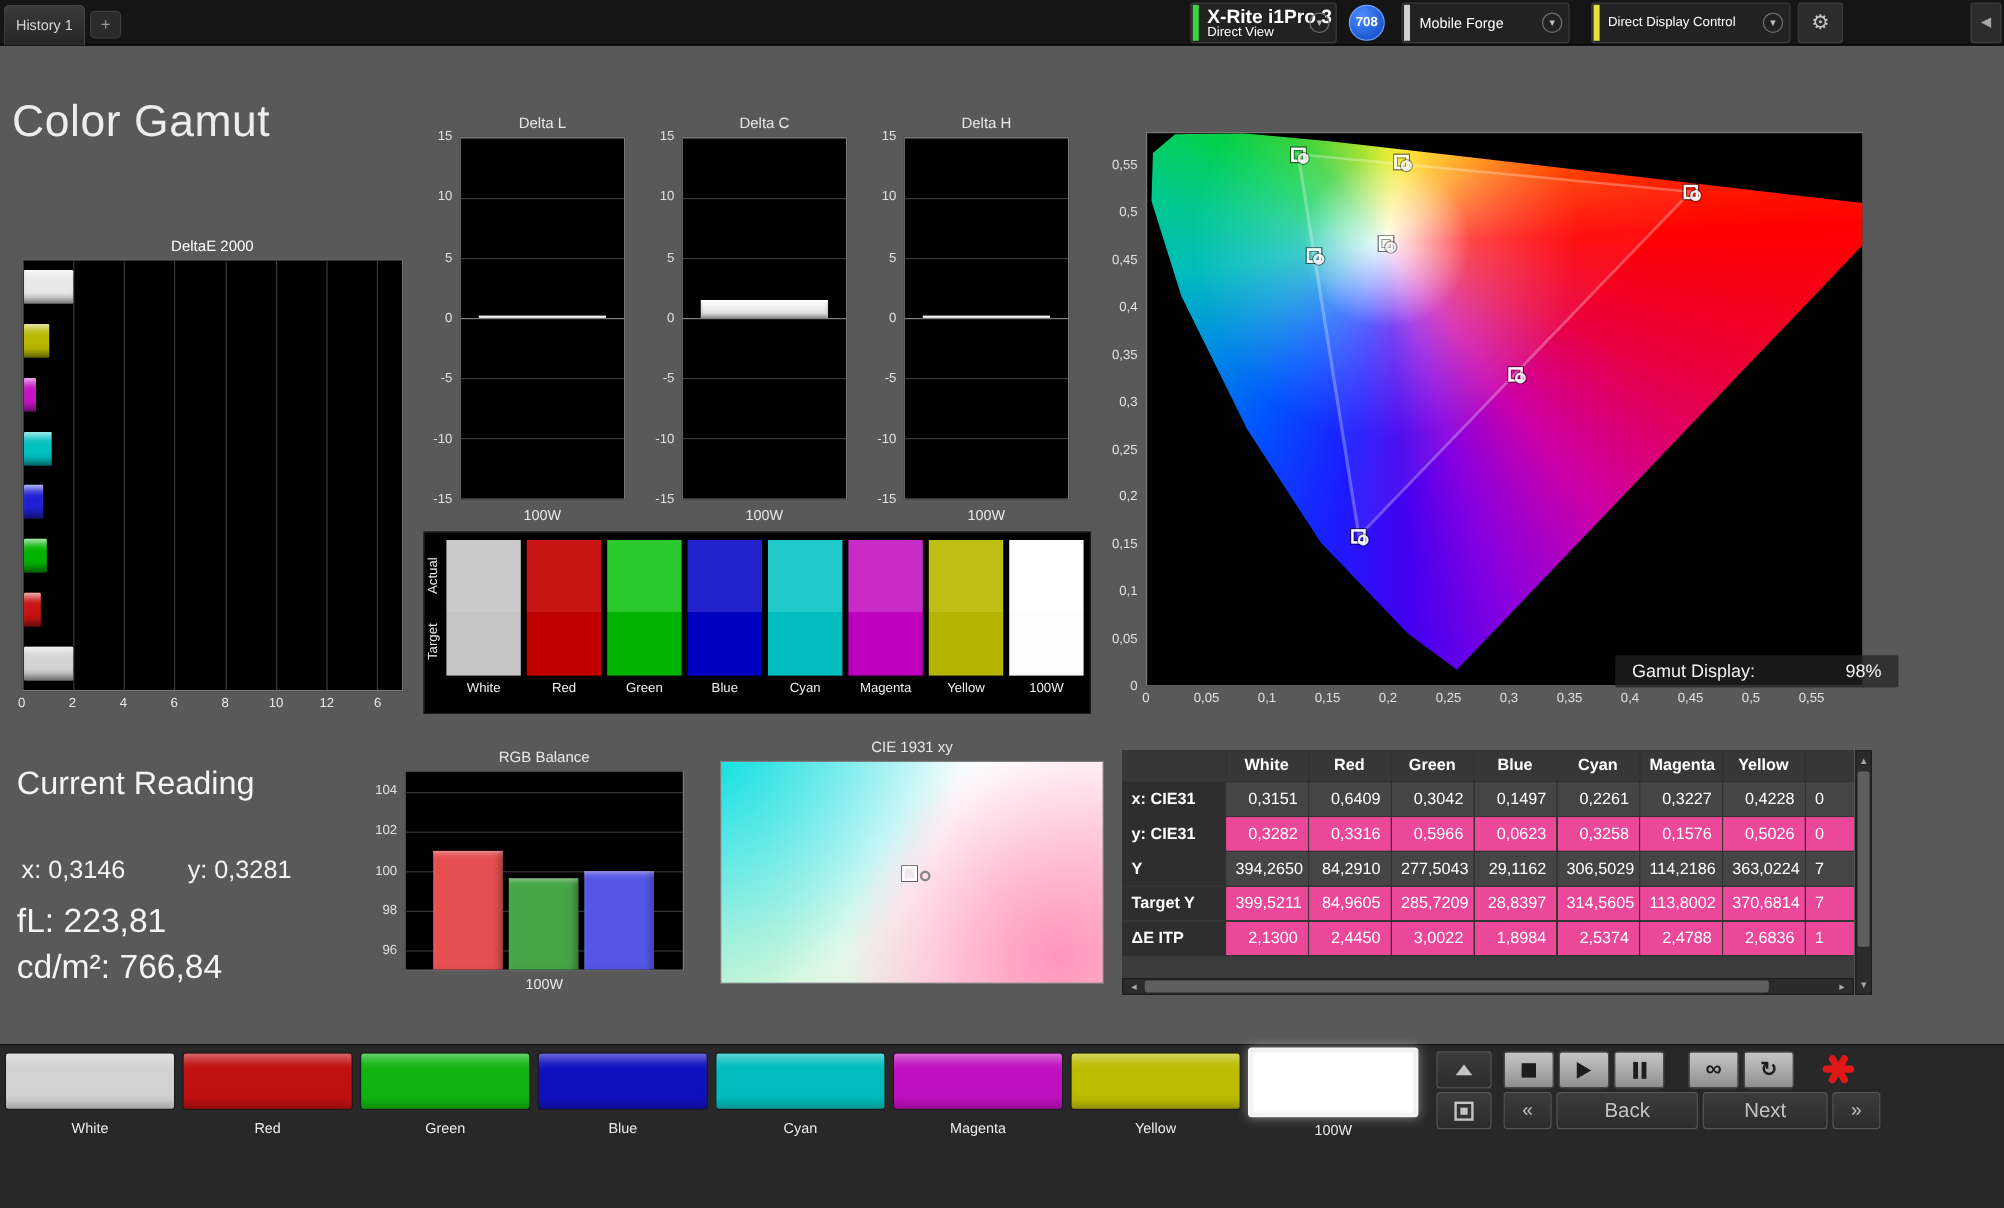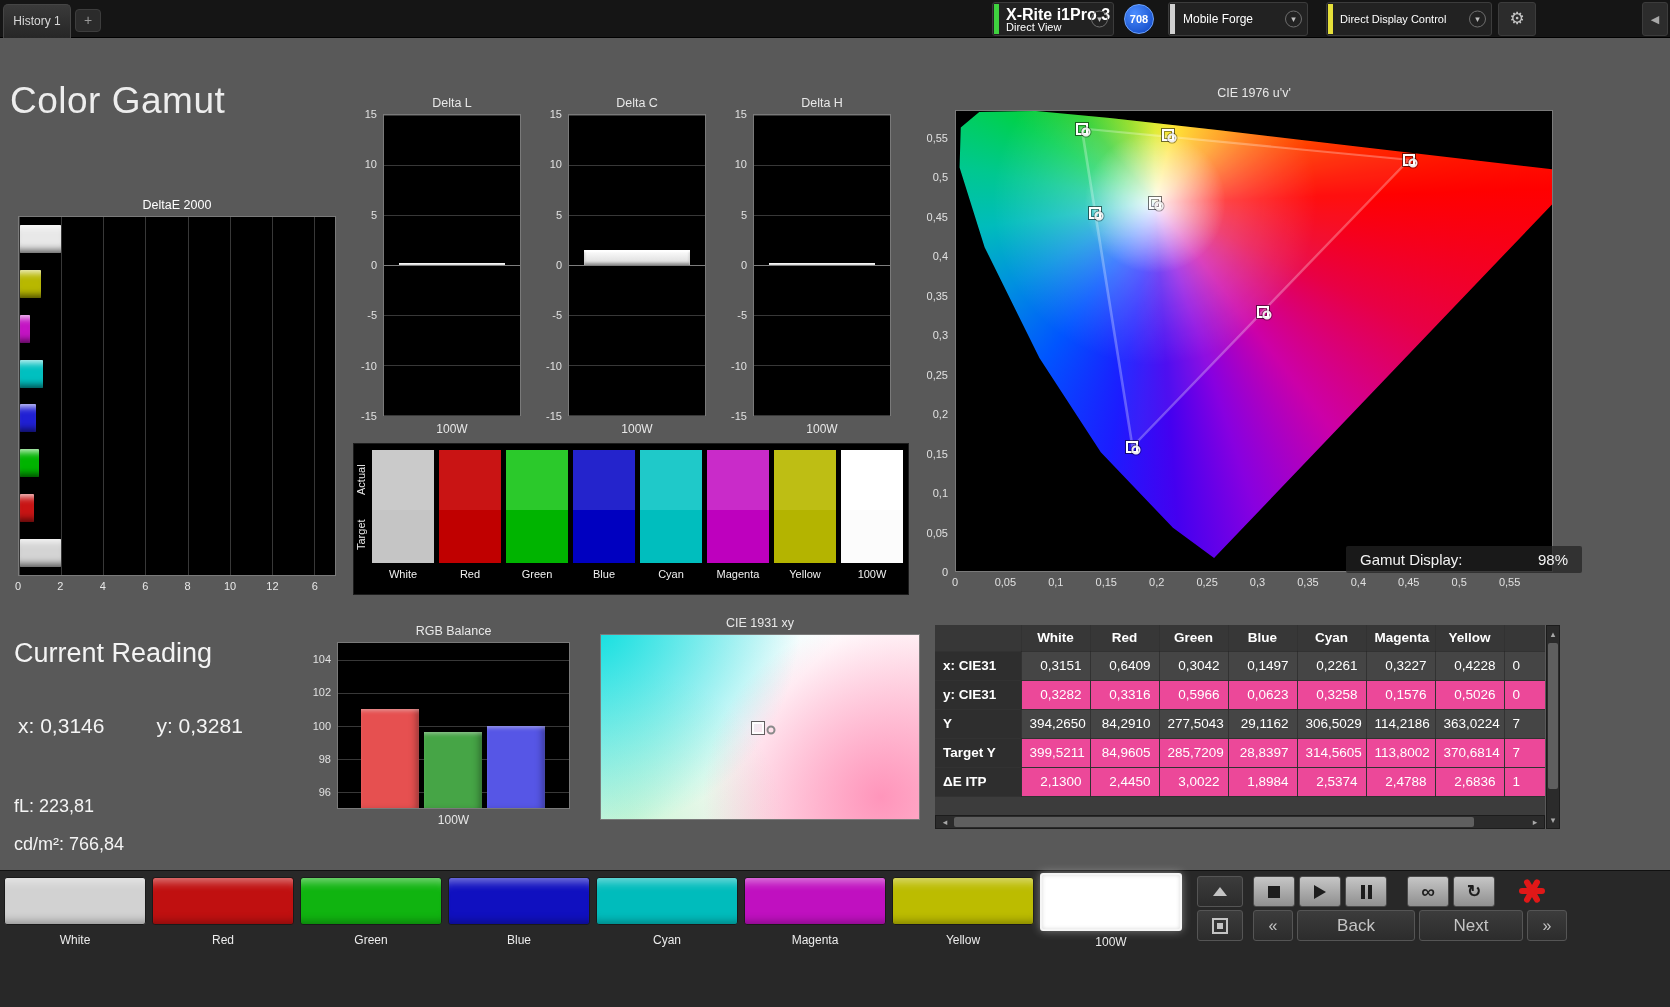--- a/index.html
+++ b/index.html
@@ -96,21 +96,21 @@
   .at-target-label{top:62px;height:58px;}
   .at-swatch{position:absolute;top:6px;width:62px;height:113px;}
   .at-actual{height:53%;}
   .at-target{height:47%;}
   .at-label{position:absolute;top:124px;width:62px;text-align:center;font-size:11px;color:#f0f0f0;}
 
   
   .currentreading{position:absolute;left:14px;top:638px;width:310px;height:195px;color:#f4f4f4;}
   .cr-title{font-size:27px;}
   .cr-xy{position:absolute;left:4px;top:76px;display:flex;gap:52px;font-size:21px;}
-  .cr-line{position:absolute;left:0;font-size:18px;margin-top:44px;}
+  .cr-line{position:absolute;left:0;font-size:28px;}
   .cr-fl{top:114px;}
   .cr-cd{top:152px;}
 
   
   .rgbchart{position:absolute;left:302px;top:624px;width:290px;height:218px;}
   .rgb-title{position:absolute;left:35px;top:0;width:233px;text-align:center;font-size:12.5px;}
   .rgb-ylabels{position:absolute;left:0;top:18px;width:31px;height:167px;}
   .rgb-plot{position:absolute;left:35px;top:18px;width:233px;height:167px;background:#000;border:1px solid #7a7a7a;}
   .rgb-bar{position:absolute;bottom:0;width:58px;
     box-shadow:inset 0 4px 5px -3px rgba(255,255,255,.55), inset -6px 0 8px -5px rgba(0,0,0,.5);}
@@ -315,21 +315,20 @@
       <div class="hgrid zero" style="top: 50%;"></div>
       <div class="hgrid" style="top: 66.6667%;"></div>
       <div class="hgrid" style="top: 83.3333%;"></div>
       <div class="hgrid" style="top: 100%;"></div>
       <div class="dbar" style="height: 2px;"></div>
     </div>
   <div class="dchart-xlabel">100W</div>
 </div>
 
 <div class="cie76">
-  <div class="cie76-title">CIE 1976 u'v'</div>
   <div class="cie76-ylabels">
       <div class="cie-ytick" style="top: 5.98291%;">0,55</div>
       <div class="cie-ytick" style="top: 14.5299%;">0,5</div>
       <div class="cie-ytick" style="top: 23.0769%;">0,45</div>
       <div class="cie-ytick" style="top: 31.6239%;">0,4</div>
       <div class="cie-ytick" style="top: 40.1709%;">0,35</div>
       <div class="cie-ytick" style="top: 48.7179%;">0,3</div>
       <div class="cie-ytick" style="top: 57.265%;">0,25</div>
       <div class="cie-ytick" style="top: 65.812%;">0,2</div>
       <div class="cie-ytick" style="top: 74.359%;">0,15</div>

